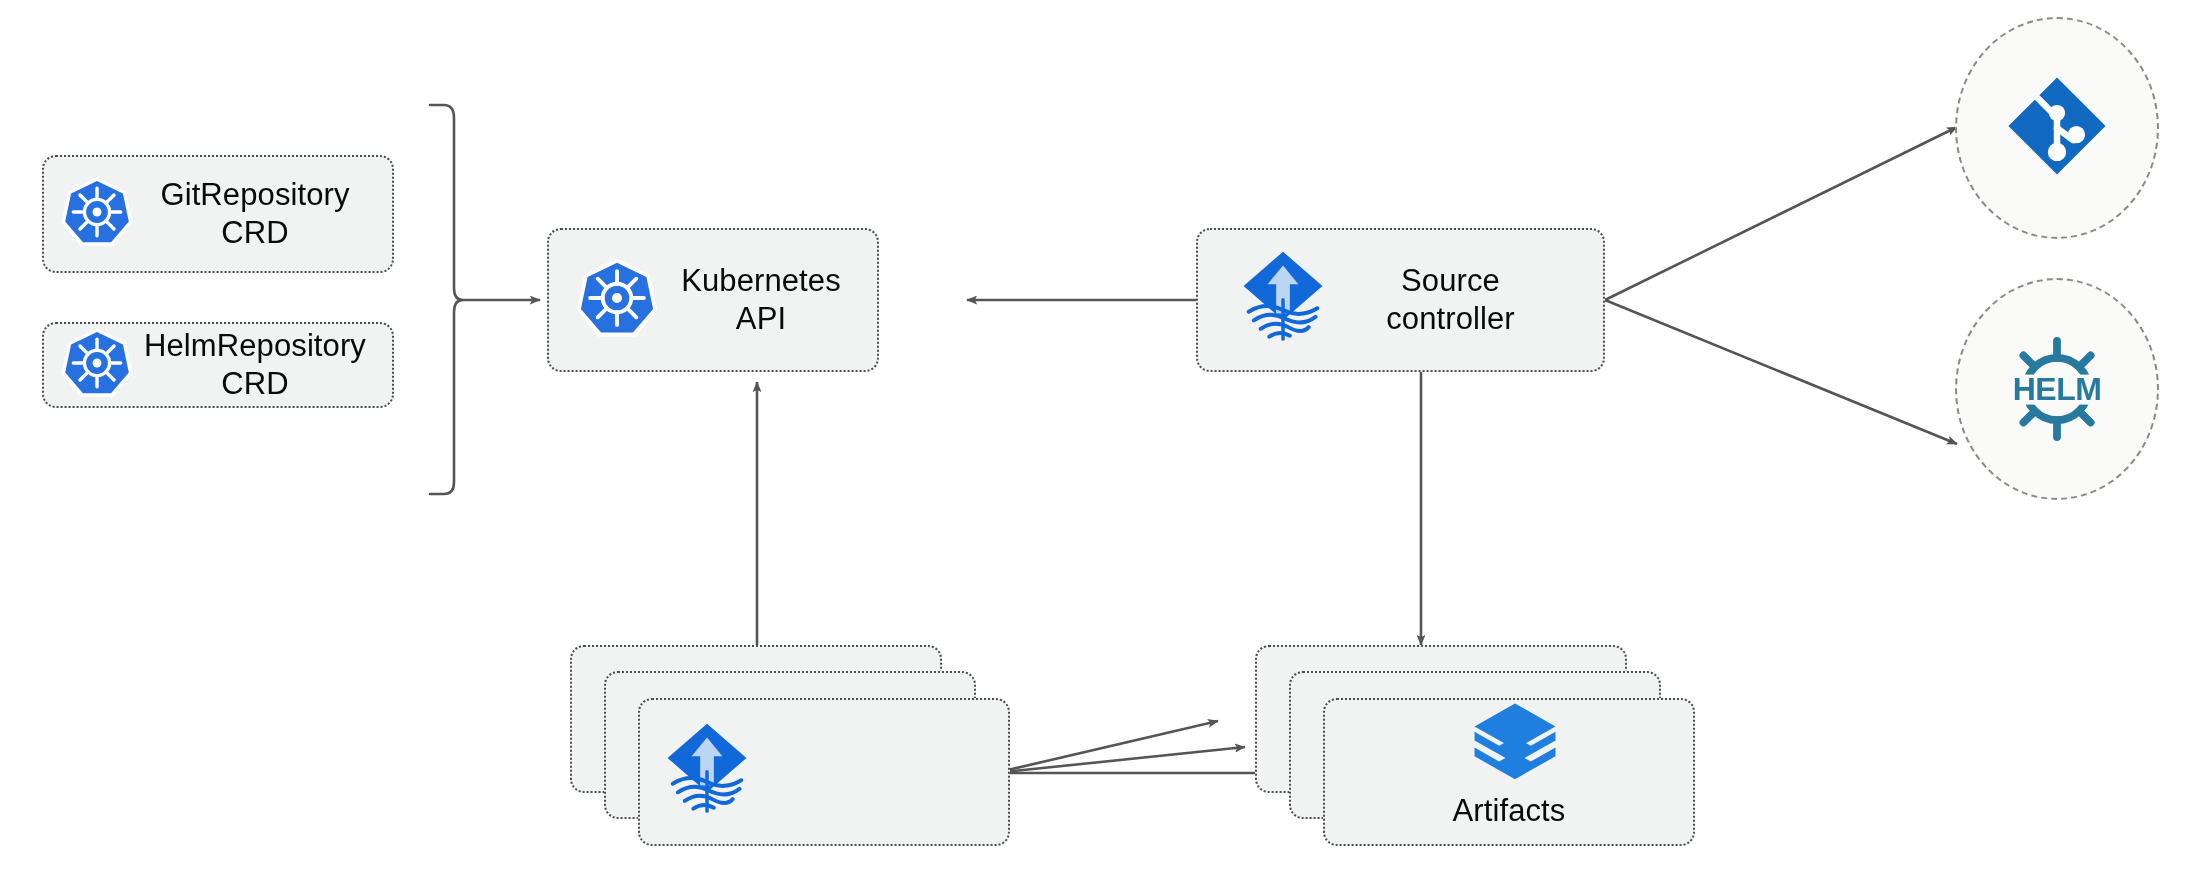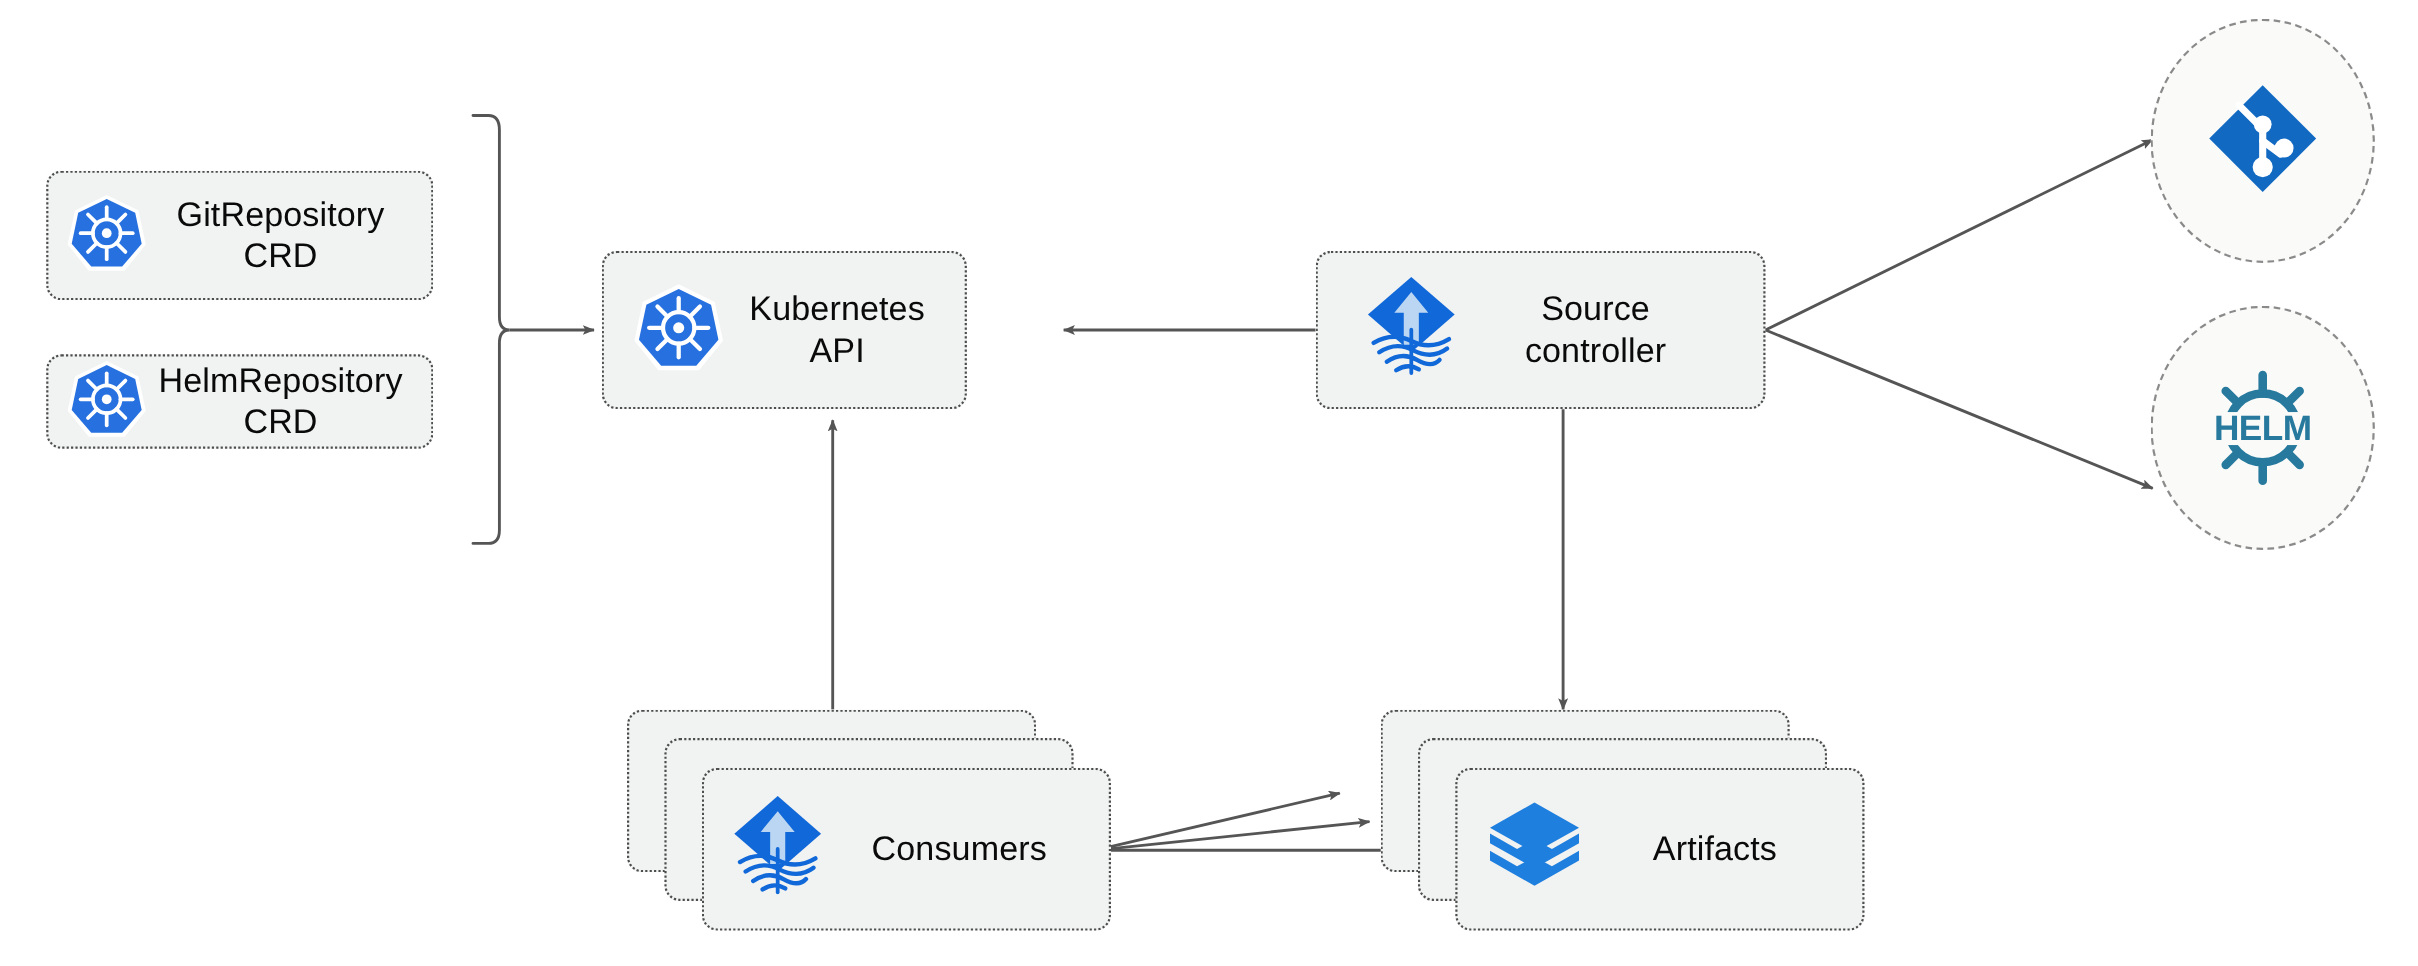--- a/index.html
+++ b/index.html
@@ -203,28 +203,27 @@
           <polygon points="50,18 68,40 58,40 58,74 42,74 42,40 32,40" fill="#BBD6F2"></polygon>
           <g stroke="#1168D9" stroke-width="4.6" fill="none" stroke-linecap="round">
             <path d="M10,72 Q30,60 50,70 Q70,80 90,68"></path>
             <path d="M16,82 Q34,70 52,80 Q72,90 88,78"></path>
             <path d="M24,92 Q40,81 56,90 Q72,99 80,90"></path>
             <path d="M34,101 Q46,93 58,100"></path>
             <path d="M50,58 L50,104" stroke-width="4"></path>
           </g>
         </svg>
       </span>
-      <span class="node-label">Consumers</span>
     </div>
   </div>
 
   <div class="stack-wrap" style="left:1255px; top:645px; width:440px; height:208px;">
     <div class="node ghost" style="left:0px; top:0px; width:372px; height:148px;"></div>
     <div class="node ghost" style="left:34px; top:26px; width:372px; height:148px;"></div>
-    <div class="node" style="left:68px; top:53px; width:372px; height:148px; padding:0 14px;">
+    <div class="node" style="left:68px; top:53px; width:372px; height:148px; padding:0 14px;flex-direction:column;">
       <span class="node-icon" style="margin-left:12px;">
         <svg width="88" height="88" viewBox="0 0 100 100" xmlns="http://www.w3.org/2000/svg">
           <polygon points="50,4 96,30 50,56 4,30" fill="#1E7FDE"></polygon>
           <polygon points="50,42 68,52 96,36 96,46 50,72 4,46 4,36 32,52" fill="#1E7FDE"></polygon>
           <polygon points="50,60 68,70 96,54 96,64 50,90 4,64 4,54 32,70" fill="#1E7FDE"></polygon>
         </svg>
       </span>
       <span class="node-label">Artifacts</span>
     </div>
   </div>

